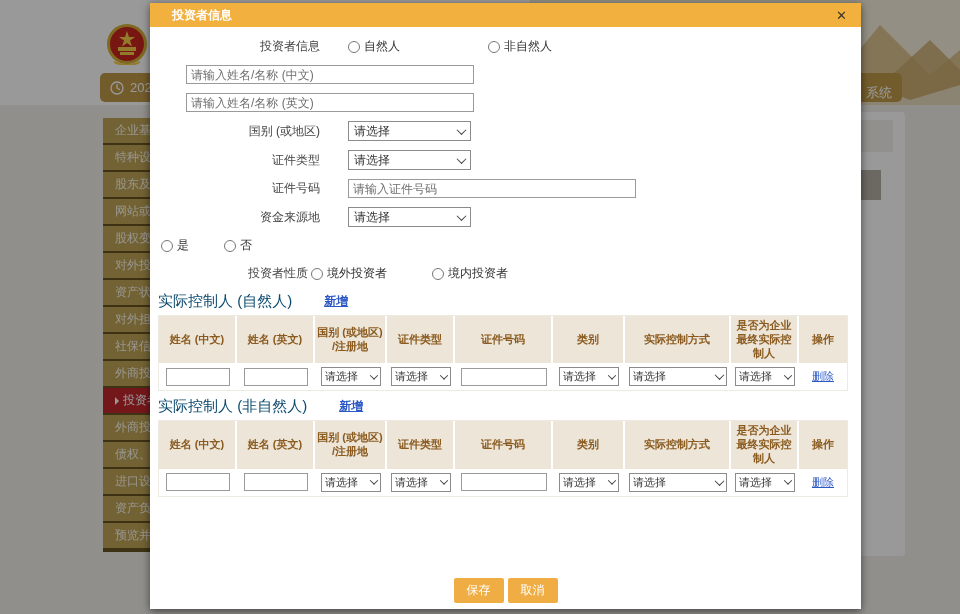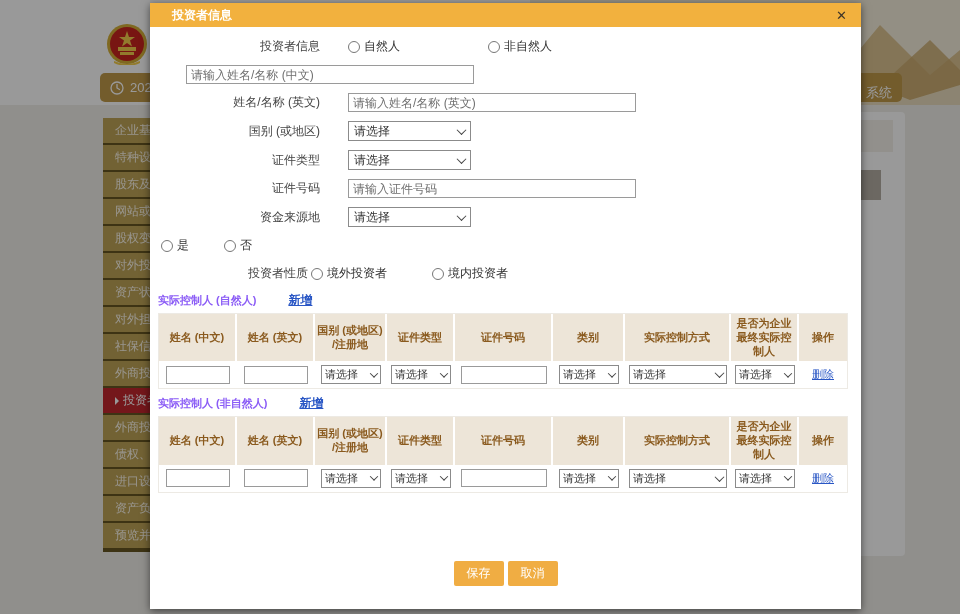--- a/index.html
+++ b/index.html
@@ -45,38 +45,38 @@
   .txt::placeholder { color:#6f6f6f; opacity:1; }
   .sel { width:123px; height:20px; border:1px solid #8b8b8b; background:#fff; display:flex; align-items:center;
          justify-content:space-between; padding:0 5px; color:#333; cursor:pointer; }
   .chev { width:7px; height:7px; border-right:1.5px solid #444; border-bottom:1.5px solid #444;
           transform:rotate(45deg) translate(-1px,-1px); flex-shrink:0; }
   .radio { width:12px; height:12px; border:1px solid #777; border-radius:50%; background:#fff; display:inline-block;
            margin-right:4px; flex-shrink:0; }
   .radio-opt { display:flex; align-items:center; color:#333; cursor:pointer; }
 
   .section-line { display:flex; align-items:center; margin:4px 0 4px 0; }
-  .section-title { font-weight:bold; color:#8b5cf6; font-size:11px; }
+  .section-title { font-weight:normal; color:#0c4a6e; font-size:15px; }
   .add-link { color:#2a57c5; font-weight:bold; text-decoration:underline; margin-left:32px; cursor:pointer;text-align:right; }
 
   .ctrl-table { width:690px; border:1px solid #EDEAE4; margin-bottom:6px; }
   .t-head, .t-row { display:grid; grid-template-columns:78px 78px 72px 68px 98px 72px 106px 68px 48px; }
   .th { background:#EDE5D8; color:#8a5a1e; font-weight:bold; font-size:11px; text-align:center;
         min-height:30px; display:flex; align-items:center; justify-content:center; padding:3px 2px; line-height:1.25;
         border-right:2px solid #fff; }
   .th:last-child { border-right:none; }
   .td { display:flex; align-items:center; justify-content:center; padding:4px 2px; }
   .cell-txt { width:64px; height:18px; border:1px solid #9a9a9a; font-size:11px; padding:0 2px; }
   .cell-txt.wide { width:86px; }
   .sel.small { width:60px; height:19px; font-size:11px; padding:0 3px; }
   .sel.small .chev { width:6px; height:6px; }
   .sel.mid { width:98px; height:19px; font-size:11px; padding:0 3px; }
   .del-link { color:#2a57c5; text-decoration:underline; font-size:11px; cursor:pointer;text-align:right; }
 
-  .modal-footer { position:absolute; left:0; bottom:23px; width:100%; display:flex; justify-content:center; gap:4px;align-items:flex-end; }
+  .modal-footer { position:absolute; left:0; bottom:6px; width:100%; display:flex; justify-content:center; gap:4px;align-items:flex-end; }
   .btn { background:#F0AD43; color:#fff; border:none; font-size:12px; padding:4px 13px; border-radius:2px;
          cursor:pointer; font-family:"Liberation Sans","DejaVu Sans",sans-serif; }
 </style>
 </head>
 <body>
 
 <div class="page">
   <div class="banner">
     <svg class="art" viewBox="0 0 430 105" preserveAspectRatio="none">
       <rect width="430" height="105" fill="#F6EEDD"></rect>
@@ -185,21 +185,20 @@
         <span>非自然人</span>
       </span>
     </div>
 
     <div class="form-row">
       <span class="gap28"></span>
       <input class="txt" type="text" placeholder="请输入姓名/名称 (中文)" style="">
     </div>
 
     <div class="form-row">
-      <span class="form-label">姓名/名称 (英文)</span>
       <span class="gap28"></span>
       <input class="txt" type="text" placeholder="请输入姓名/名称 (英文)" style="">
     </div>
 
     <div class="form-row">
       <span class="form-label">国别 (或地区)</span>
       <span class="gap28"></span>
       <div class="sel">
         <span>请选择</span>
         <span class="chev"></span>

